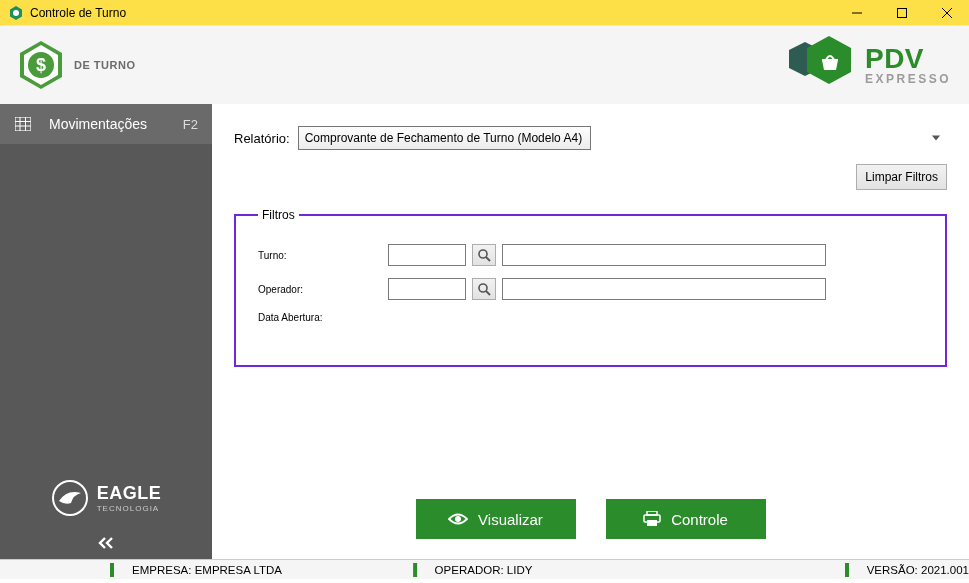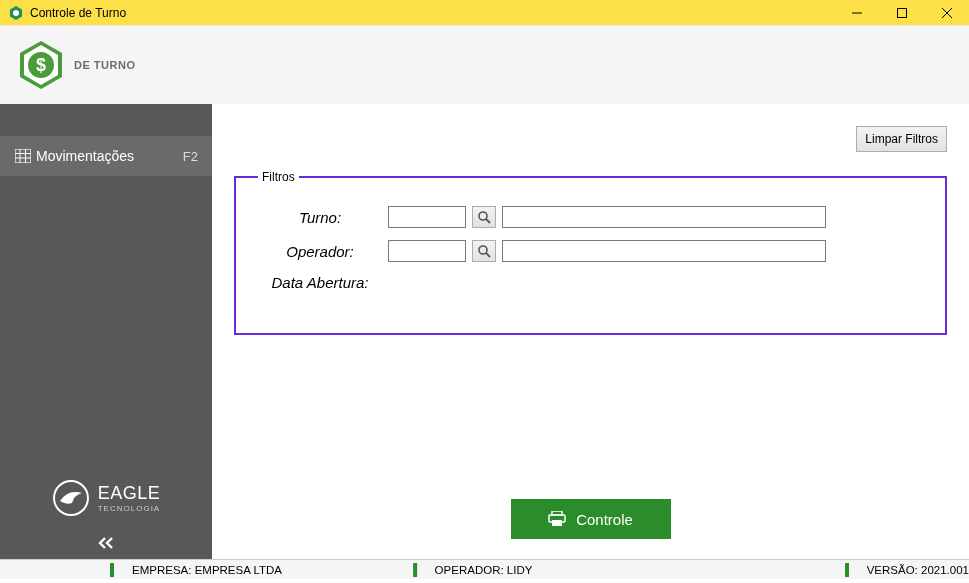--- a/index.html
+++ b/index.html
@@ -22,47 +22,47 @@
 
     .logo-right { display: flex; align-items: center; gap: 10px; }
     .logo-right .big { font-size: 28px; font-weight: 800; color: #2a8c2a; letter-spacing: 0.5px; }
     .logo-right .sub { font-size: 12px; font-weight: 600; color: #9b9b9b; letter-spacing: 2.5px; }
 
     
     .body { display: flex; height: calc(100% - 30px - 78px - 20px); }
 
     
     .sidebar { width: 212px; background: #585858; display: flex; flex-direction: column; }
-    .nav-item { height: 40px; display: flex; align-items: center; padding: 12px 14px; color: #fff; font-size: 14px; cursor: pointer; gap: 4px; margin-top: 32px; }
+    .nav-item { height: 40px; display: flex; align-items: center; padding: 12px 14px; color: #fff; font-size: 14px; cursor: pointer; gap: 17px; }
     .nav-item .icon { width: 18px; display: flex; justify-content: center; }
     .nav-item .label { flex: 1; }
     .nav-item .shortcut { font-size: 13px; color: #ddd; }
     .nav-item.active { background: #3f3f3f; }
     .nav-item:not(.active) { background: #6a6a6a; }
     .sidebar-spacer { flex: 1; }
     .eagle-logo { display: flex; align-items: center; justify-content: center; padding: 18px 0 10px; gap: 8px; color: #fff; }
-    .eagle-logo .elogo-txt .e-big { font-size: 18px; font-weight: 400; letter-spacing: 0.5px; }
+    .eagle-logo .elogo-txt .e-big { font-size: 18px; font-weight: 700; letter-spacing: 0.5px; }
     .eagle-logo .elogo-txt .e-sub { font-size: 8px; letter-spacing: 1px; color: #ccc; }
     .collapse-bar { height: 32px; display: flex; align-items: center; justify-content: center; color: #fff; cursor: pointer; background: #585858; }
 
     
     .main { flex: 1; background: #fff; padding: 22px 22px 10px 22px; position: relative; display: flex; flex-direction: column; }
     .row { display: flex; align-items: center; margin-bottom: 14px; }
     .row-label { font-size: 13px; color: #000; margin-right: 8px; }
     .select-wide { flex: 1; height: 24px; border: 1px solid #767676; background: linear-gradient(#fdfdfd,#ececec); font-size: 12px; padding: 0 6px; appearance: none; position: relative; }
     .select-wrap { flex: 1; position: relative; }
     .select-wrap::after { content: ""; position: absolute; right: 7px; top: 50%; width: 0; height: 0; border-left: 4px solid transparent; border-right: 4px solid transparent; border-top: 5px solid #555; transform: translateY(-50%); pointer-events: none; }
 
     .clear-row { display: flex; justify-content: flex-end; margin-bottom: 18px; }
     .btn-clear { height: 26px; padding: 0 8px; background: linear-gradient(#f2f2f2,#e2e2e2); border: 1px solid #adadad; font-size: 12px; cursor: pointer; }
 
     fieldset.filtros { border: 2px solid #6d28d9; padding: 22px 18px 30px 22px; }
     fieldset.filtros legend { font-size: 12px; color: #000; padding: 0 4px; }
     .filter-row { display: flex; align-items: center; margin-bottom: 12px; }
-    .filter-label { width: 130px; text-align: center; font-size: 15px; padding-right: 6px; font-style: italic; }
+    .filter-label { width: 130px; text-align: left; font-size: 10px; padding-right: 6px; }
     .inp-code { width: 78px; height: 22px; border: 1px solid #7a7a7a; padding: 0 4px; font-size: 12px; }
     .lookup-btn { width: 24px; height: 22px; margin: 0 6px; border: 1px solid #adadad; background: linear-gradient(#f2f2f2,#e2e2e2); display: flex; align-items: center; justify-content: center; cursor: pointer; }
     .inp-desc { width: 324px; height: 22px; border: 1px solid #7a7a7a; padding: 0 4px; font-size: 12px; }
     .select-small-wrap { position: relative; width: 106px; }
     .select-small { width: 100%; height: 22px; border: 1px solid #767676; background: linear-gradient(#fdfdfd,#ececec); font-size: 12px; padding: 0 6px; appearance: none; }
     .select-small-wrap::after { content: ""; position: absolute; right: 7px; top: 50%; width: 0; height: 0; border-left: 4px solid transparent; border-right: 4px solid transparent; border-top: 5px solid #555; transform: translateY(-50%); pointer-events: none; }
 
     .main-spacer { flex: 1; }
     .action-row { display: flex; justify-content: center; gap: 30px; padding-bottom: 10px; }
     .btn-primary { width: 160px; height: 40px; background: #2a8c2a; color: #fff; border: none; font-size: 15px; display: flex; align-items: center; justify-content: center; gap: 10px; cursor: pointer; }
@@ -113,20 +113,37 @@
     <span class="hex">
       <svg width="46" height="52" viewBox="0 0 46 52">
         <polygon points="23,2 44,14 44,38 23,50 2,38 2,14" fill="#4a9b3a"></polygon>
         <polygon points="23,6 40,16 40,36 23,46 6,36 6,16" fill="#fff"></polygon>
         <circle cx="23" cy="26" r="13" fill="#4a9b3a"></circle>
         <text x="23" y="32" text-anchor="middle" font-size="18" font-weight="700" fill="#fff" font-family="Arial">$</text>
       </svg>
     </span>
     <div class="logo-text">
       <div class="sub">DE TURNO</div>
+    </div>
+  </div>
+  <div class="logo-right">
+    <span>
+      <svg width="66" height="58" viewBox="0 0 66 58">
+        <polygon points="16,6 32,14 32,32 16,40 0,32 0,14" fill="#2e5b52"></polygon>
+        <polygon points="40,0 62,12 62,36 40,48 18,36 18,12" fill="#2a8c2a"></polygon>
+        <g transform="translate(30,14)">
+          <path d="M3 10 L19 10 L17 20 L5 20 Z" fill="#fff"></path>
+          <line x1="3" y1="10" x2="19" y2="10" stroke="#fff" stroke-width="2"></line>
+          <path d="M7 10 Q11 2 15 10" fill="none" stroke="#fff" stroke-width="2"></path>
+        </g>
+      </svg>
+    </span>
+    <div class="logo-text">
+      <div class="big">PDV</div>
+      <div class="sub">EXPRESSO</div>
     </div>
   </div>
 </div>
 
 <div class="body">
 
   <div class="sidebar">
     <div class="nav-item">
       <span class="icon">
         <svg width="16" height="14" viewBox="0 0 16 14">
@@ -155,20 +172,28 @@
     </div>
     <div class="collapse-bar">
       <svg width="20" height="14" viewBox="0 0 20 14">
           <path d="M9 2 L4 7 L9 12" fill="none" stroke="#fff" stroke-width="2.4"></path>
           <path d="M16 2 L11 7 L16 12" fill="none" stroke="#fff" stroke-width="2.4"></path>
         </svg>
     </div>
   </div>
 
   <div class="main">
+    <div class="row">
+      <span class="row-label">Relatório:</span>
+      <div class="select-wrap">
+        <select class="select-wide">
+          <option>Comprovante de Fechamento de Turno (Modelo A4)</option>
+        </select>
+      </div>
+    </div>
 
     <div class="clear-row">
       <button class="btn-clear">Limpar Filtros</button>
     </div>
 
     <fieldset class="filtros">
       <legend>Filtros</legend>
 
       <div class="filter-row">
         <span class="filter-label">Turno:</span>
@@ -201,20 +226,29 @@
       <div class="filter-row">
         <span class="filter-label">Data Abertura:</span>
       </div>
     </fieldset>
 
     <div class="main-spacer"></div>
 
     <div class="action-row">
       <button class="btn-primary">
         <span>
+          <svg width="20" height="14" viewBox="0 0 20 14">
+              <path d="M1 7 Q10 -2 19 7 Q10 16 1 7 Z" fill="none" stroke="#fff" stroke-width="1.8"></path>
+              <circle cx="10" cy="7" r="3" fill="#fff"></circle>
+            </svg>
+        </span>
+        <span>Visualizar</span>
+      </button>
+      <button class="btn-primary">
+        <span>
           <svg width="18" height="16" viewBox="0 0 18 16">
               <rect x="4" y="0" width="10" height="4" fill="none" stroke="#fff" stroke-width="1.5"></rect>
               <rect x="1" y="4" width="16" height="7" rx="1" fill="none" stroke="#fff" stroke-width="1.5"></rect>
               <rect x="4" y="9" width="10" height="6" fill="#fff"></rect>
             </svg>
         </span>
         <span>Controle</span>
       </button>
     </div>
   </div>

